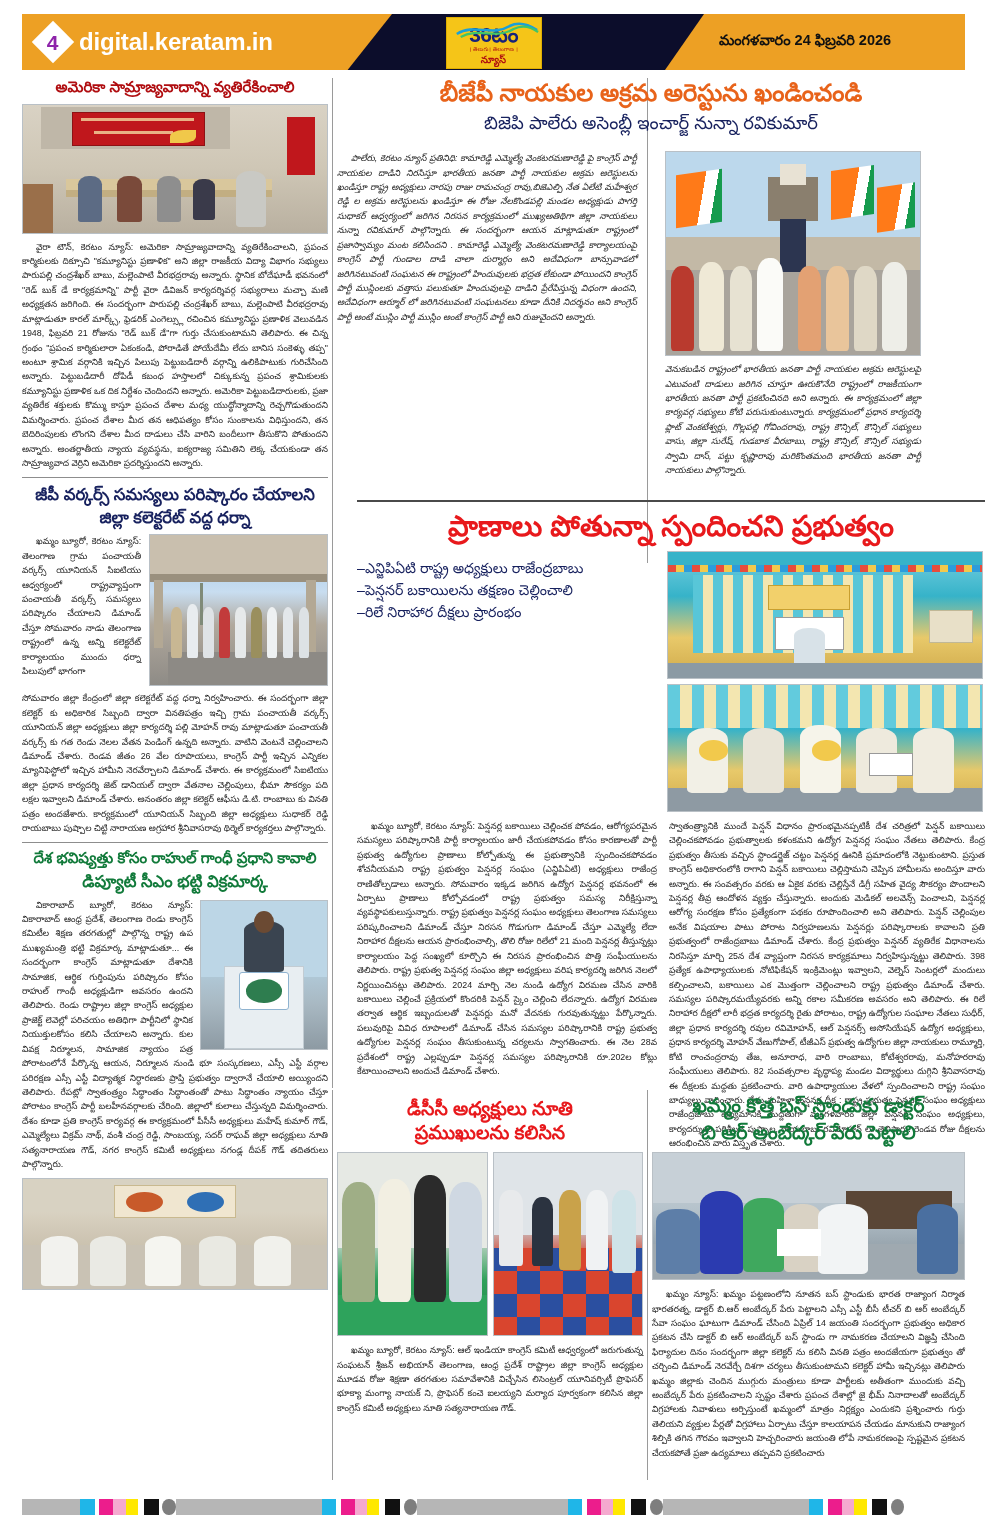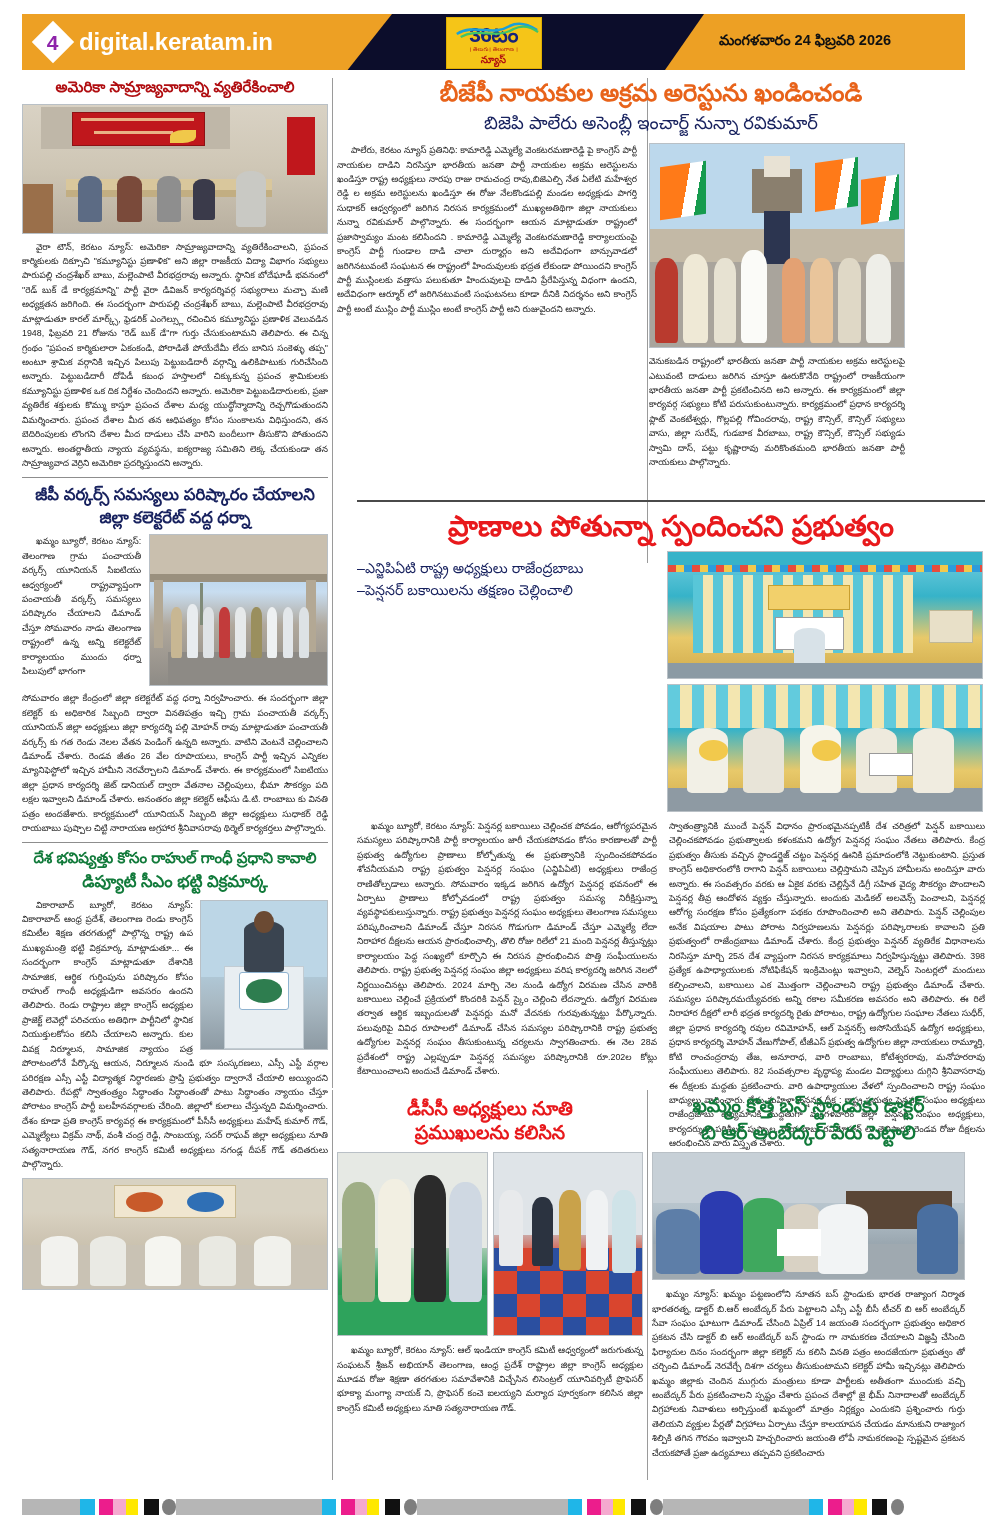--- a/index.html
+++ b/index.html
@@ -336,21 +336,21 @@
         <div class="fig-person" style="left:76%;bottom:2%;width:12%;height:46%;background:#f1f1ec;"></div>
       </div>
     </div>
   </div>
 
   <div style="position:absolute; left:337px; top:78px; width:628px;">
 
     <div class="hl hl-orange hl-lg">బీజేపీ నాయకుల అక్రమ అరెస్టును ఖండించండి</div>
     <div class="subhead">బిజెపి పాలేరు అసెంబ్లీ ఇంచార్జ్ నున్నా రవికుమార్</div>
 
-    <div style="display:flex; gap:12px; margin-top:8px;">
+    <div style="display:flex; gap:28px; margin-top:16px;font-style:italic;">
       <div class="body-txt lead" style="width:300px;">పాలేరు, కెరటం న్యూస్ ప్రతినిధి: కామారెడ్డి ఎమ్మెల్యే వెంకటరమణారెడ్డి పై కాంగ్రెస్ పార్టీ నాయకుల దాడిని నిరసిస్తూ భారతీయ జనతా పార్టీ నాయకుల అక్రమ అరెస్టులను ఖండిస్తూ రాష్ట్ర అధ్యక్షులు నారపు రాజు రామచంద్ర రావు,బిజెఎల్పి నేత ఏలేటి మహేశ్వర రెడ్డి ల అక్రమ అరెస్టులను ఖండిస్తూ ఈ రోజు నేలకొండపల్లి మండల అధ్యక్షుడు పాగర్తి సుధాకర్ ఆధ్వర్యంలో జరిగిన నిరసన కార్యక్రమంలో ముఖ్యఅతిథిగా జిల్లా నాయకులు నున్నా రవికుమార్ పాల్గొన్నారు. ఈ సందర్భంగా ఆయన మాట్లాడుతూ రాష్ట్రంలో ప్రజాస్వామ్యం మంట కలిసిందని . కామారెడ్డి ఎమ్మెల్యే వెంకటరమణారెడ్డి కార్యాలయంపై కాంగ్రెస్ పార్టీ గుండాల దాడి చాలా దుర్మార్గం అని అదేవిధంగా బాన్సువాడలో జరిగినటువంటి సంఘటన ఈ రాష్ట్రంలో హిందువులకు భద్రత లేకుండా పోయిందని కాంగ్రెస్ పార్టీ ముస్లింలకు వత్తాసు పలుకుతూ హిందువులపై దాడిని ప్రేరేపిస్తున్న విధంగా ఉందని, అదేవిధంగా ఆర్మూర్ లో జరిగినటువంటి సంఘటనలు కూడా దీనికి నిదర్శనం అని కాంగ్రెస్ పార్టీ అంటే ముస్లిం పార్టీ ముస్లిం అంటే కాంగ్రెస్ పార్టీ అని రుజువైందని అన్నారు.</div>
 
       <div style="width:256px;">
         <div class="photo p-street" style="height:205px;">
           <div style="position:absolute;left:0;top:0;width:100%;height:48%;background:#bcd8ec;"></div>
           <div style="position:absolute;left:0;top:42%;width:100%;height:16%;background:#c3b9a6;"></div>
           <div style="position:absolute;left:0;bottom:0;width:100%;height:42%;background:#a9a49c;"></div>
 
           <div style="position:absolute;left:40%;top:12%;width:20%;height:22%;background:#8a7f6e;"></div>
           <div style="position:absolute;left:45%;top:6%;width:10%;height:10%;background:#e8e2d4;"></div>
@@ -377,20 +377,21 @@
   <div style="position:absolute; left:357px; top:492px; width:628px;">
 
     <div class="divider-thick"></div>
 
     <div class="hl hl-brightred hl-xl">ప్రాణాలు పోతున్నా స్పందించని ప్రభుత్వం</div>
 
     <div style="display:flex; gap:10px; margin-top:6px;">
       <div class="bullets" style="width:300px;">
         <div>–ఎన్జిపిఏటి రాష్ట్ర అధ్యక్షులు రాజేంద్రబాబు</div>
         <div>–పెన్షనర్ బకాయిలను తక్షణం చెల్లించాలి</div>
+        <div>–రిలే నిరాహార దీక్షలు ప్రారంభం</div>
       </div>
       <div style="width:316px;">
         <div class="photo p-tent" style="height:128px;">
           <div style="position:absolute;left:0;top:0;width:100%;height:12%;background:#37b3c9;"></div>
           <div style="position:absolute;left:0;top:10%;width:100%;height:6%;background:repeating-linear-gradient(90deg,#e84c3d 0 8px,#f2c94c 8px 16px,#2d9cdb 16px 24px);"></div>
           <div style="position:absolute;left:8%;top:18%;width:70%;height:62%;background:repeating-linear-gradient(90deg,#58c6d8 0 10px,#f3e6b0 10px 20px);"></div>
           <div style="position:absolute;left:32%;top:26%;width:26%;height:20%;background:#f2d06b;border:1px solid #c89f2f;"></div>
           <div style="position:absolute;left:34%;top:52%;width:22%;height:26%;background:#ffffff;border:1px solid #9b9b9b;"></div>
           <div class="fig-person" style="left:40%;bottom:6%;width:10%;height:34%;background:#d8e2e8;"></div>
           <div style="position:absolute;left:0;bottom:0;width:100%;height:12%;background:#8b9aa4;"></div>

